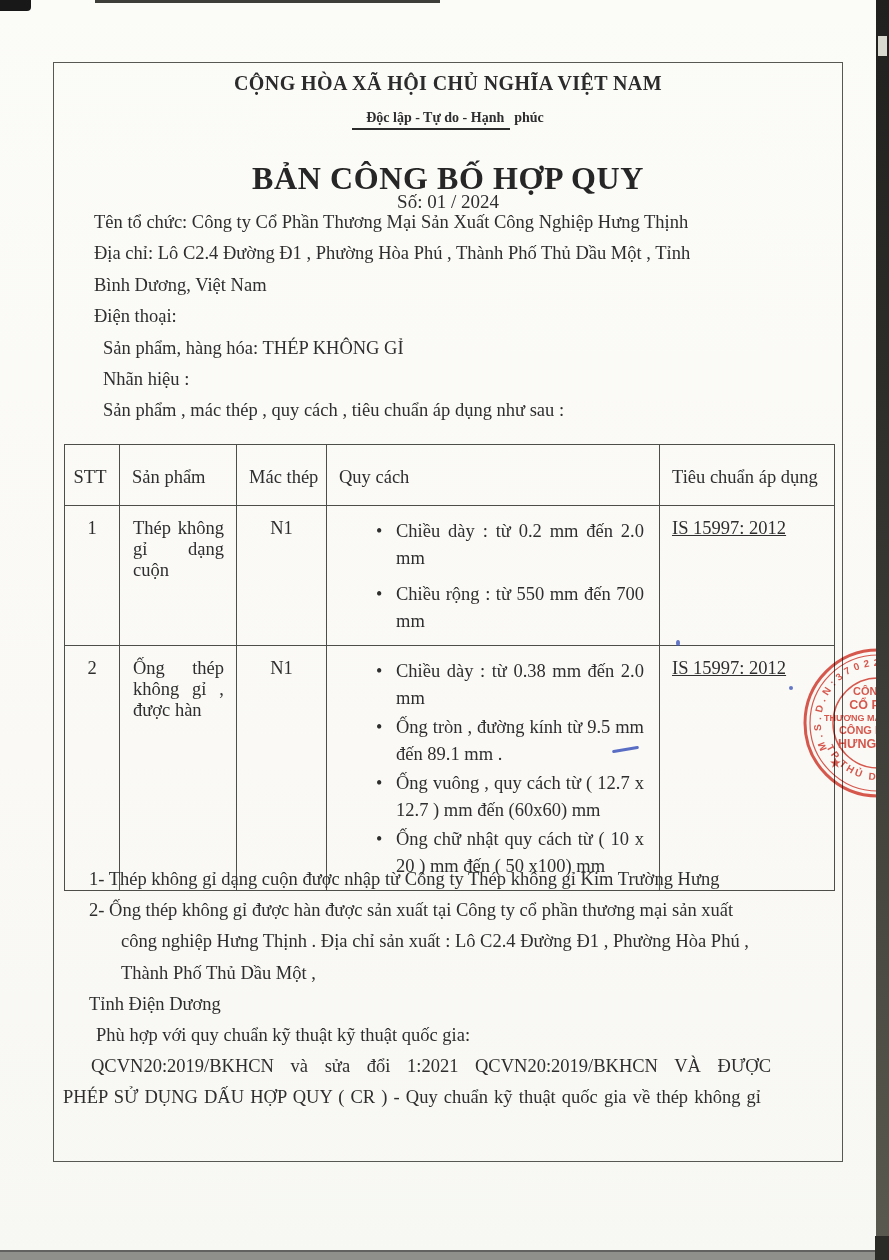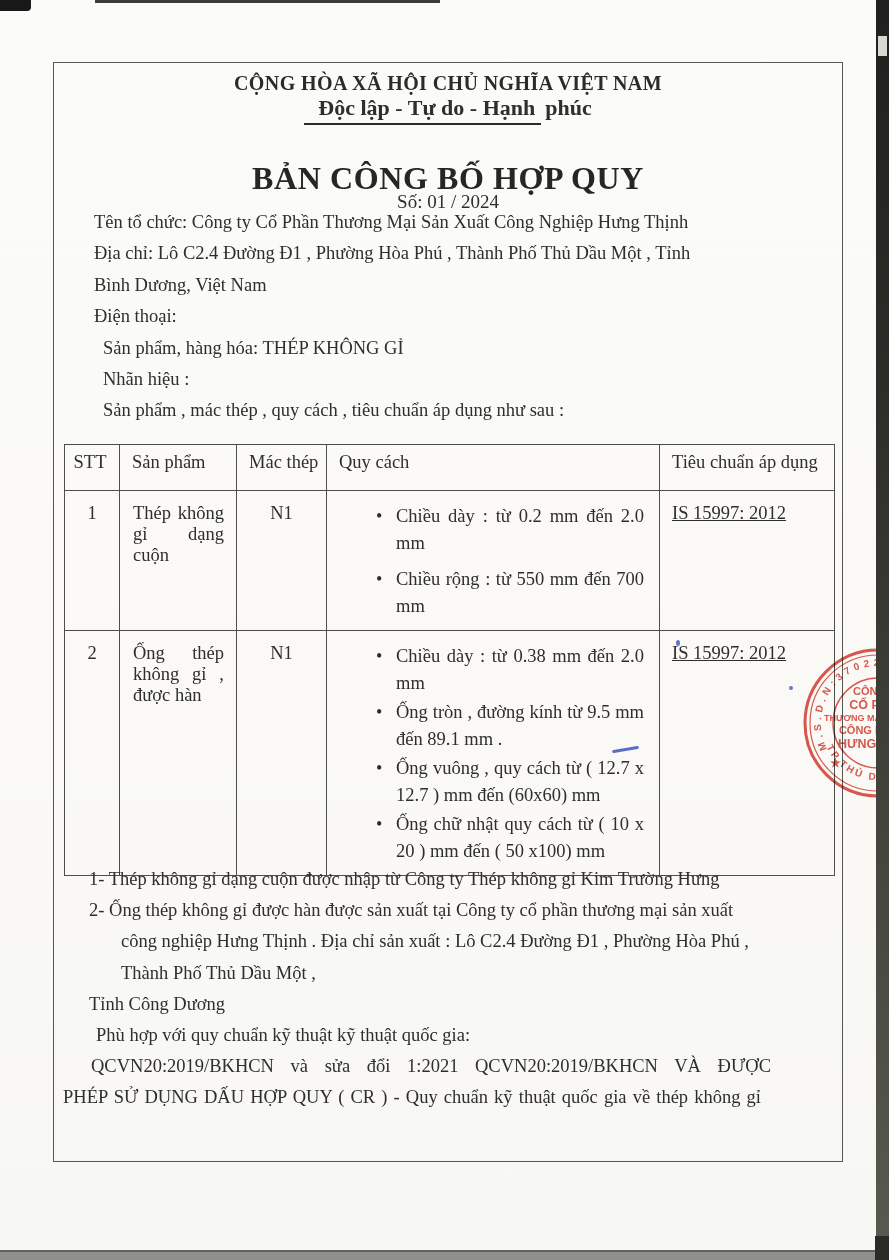--- a/index.html
+++ b/index.html
@@ -16,34 +16,34 @@
   .strip-notch { position:absolute; right:2px; top:36px; width:9px; height:20px; background:#d9d9d0; z-index:8; }
   .bar-bottom { position:absolute; left:0; bottom:0; width:889px; height:8px; background:#8f8f8b; border-top:2px solid #626260; z-index:7; }
   .corner-br { position:absolute; right:0; bottom:0; width:14px; height:24px; background:#2a2a27; z-index:8; }
   .ink-dash { position:absolute; left:612px; top:748px; width:27px; height:3px; background:#3d55bb; transform:rotate(-10deg); border-radius:2px; opacity:.85; z-index:4; }
   .ink-dot1 { position:absolute; left:676px; top:640px; width:4px; height:6px; background:#3d55bb; border-radius:50%; opacity:.8; z-index:4; }
   .ink-dot2 { position:absolute; left:789px; top:686px; width:4px; height:4px; background:#3d55bb; border-radius:50%; opacity:.8; z-index:4; }
   
   .frame { position:absolute; left:53px; top:62px; width:788px; height:1098px; border:1.5px solid #575753; z-index:1; }
   .cline { position:absolute; left:0; width:100%; text-align:center; white-space:nowrap; }
   .h-republic { top:9px; font-size:20px; font-weight:bold; color:#2b2b2b; letter-spacing:.4px; }
-  .h-motto { top:32px; font-size:22px; font-weight:bold; }
+  .h-motto { top:47px; font-size:14px; font-weight:bold; }
   .h-motto .u { border-bottom:2px solid #2b2b2b; padding:0 6px 3px 14px; }
   .h-motto .tail { padding-left:4px; }
   .h-title { top:97px; font-size:32px; font-weight:bold; letter-spacing:.6px; color:#262626; }
   .h-number { top:128px; font-size:19px; }
   
   .info { position:absolute; top:144px; left:40px; width:724px; font-size:18.5px; }
   .info .ln { line-height:31.4px; white-space:nowrap; }
   .info .ind { padding-left:9px; }
   .bold { font-weight:normal; }
   
   table.spec { position:absolute; top:381px; left:10px; width:770px; border-collapse:collapse; table-layout:fixed; font-size:18.5px; }
   table.spec th, table.spec td { border:1.5px solid #4d4d49; vertical-align:top; font-weight:normal; }
-  table.spec th { height:38px; text-align:left; padding:7px 4px 0 12px; }
+  table.spec th { height:38px; text-align:left; padding:22px 4px 0 12px; }
   table.spec th.c { text-align:center; padding-left:0; }
   td.stt { text-align:center; padding-top:12px; }
   td.grade { text-align:center; padding-top:12px; }
   td.product { padding:12px 12px 0 13px; text-align:justify; }
   td.standard { padding:12px 6px 0 12px;text-decoration:underline; }
   tr.r1 td { height:99px; }
   tr.r2 td { height:231px; }
   ul.specs { list-style:none; margin:11px 14px 0 44px; padding:0; }
   ul.specs li { position:relative; padding-left:24px; text-align:justify; line-height:26.5px; }
   ul.specs li::before { content:"•"; position:absolute; left:4px; top:0; font-size:18px; }
@@ -167,20 +167,20 @@
         <td class="standard">IS 15997: 2012</td>
       </tr>
     </tbody>
       </table>
 
     <div class="notes">
       <div class="ln">1-  Thép không gỉ dạng cuộn được nhập từ Công ty Thép không gỉ Kim Trường Hưng</div>
       <div class="ln">2-  Ống thép không gỉ được hàn được sản xuất tại Công ty cổ phần thương mại sản xuất</div>
       <div class="ln ind32">công nghiệp Hưng Thịnh . Địa chỉ sản xuất : Lô C2.4 Đường Đ1 , Phường Hòa Phú ,</div>
       <div class="ln ind32">Thành Phố Thủ Dầu Một ,</div>
-      <div class="ln">Tỉnh Công Dương</div>
+      <div class="ln">Tỉnh Điện Dương</div>
       <div class="ln ind7">Phù hợp với quy chuẩn kỹ thuật kỹ thuật quốc gia:</div>
       <div class="ln qcvn">QCVN20:2019/BKHCN và sửa đổi 1:2021 QCVN20:2019/BKHCN VÀ ĐƯỢC</div>
       <div class="ln phep">PHÉP SỬ DỤNG DẤU HỢP QUY ( CR ) -  Quy chuẩn kỹ thuật quốc gia về thép không gỉ</div>
     </div>
 
   </div>
 </div>
 
 </body></html>

